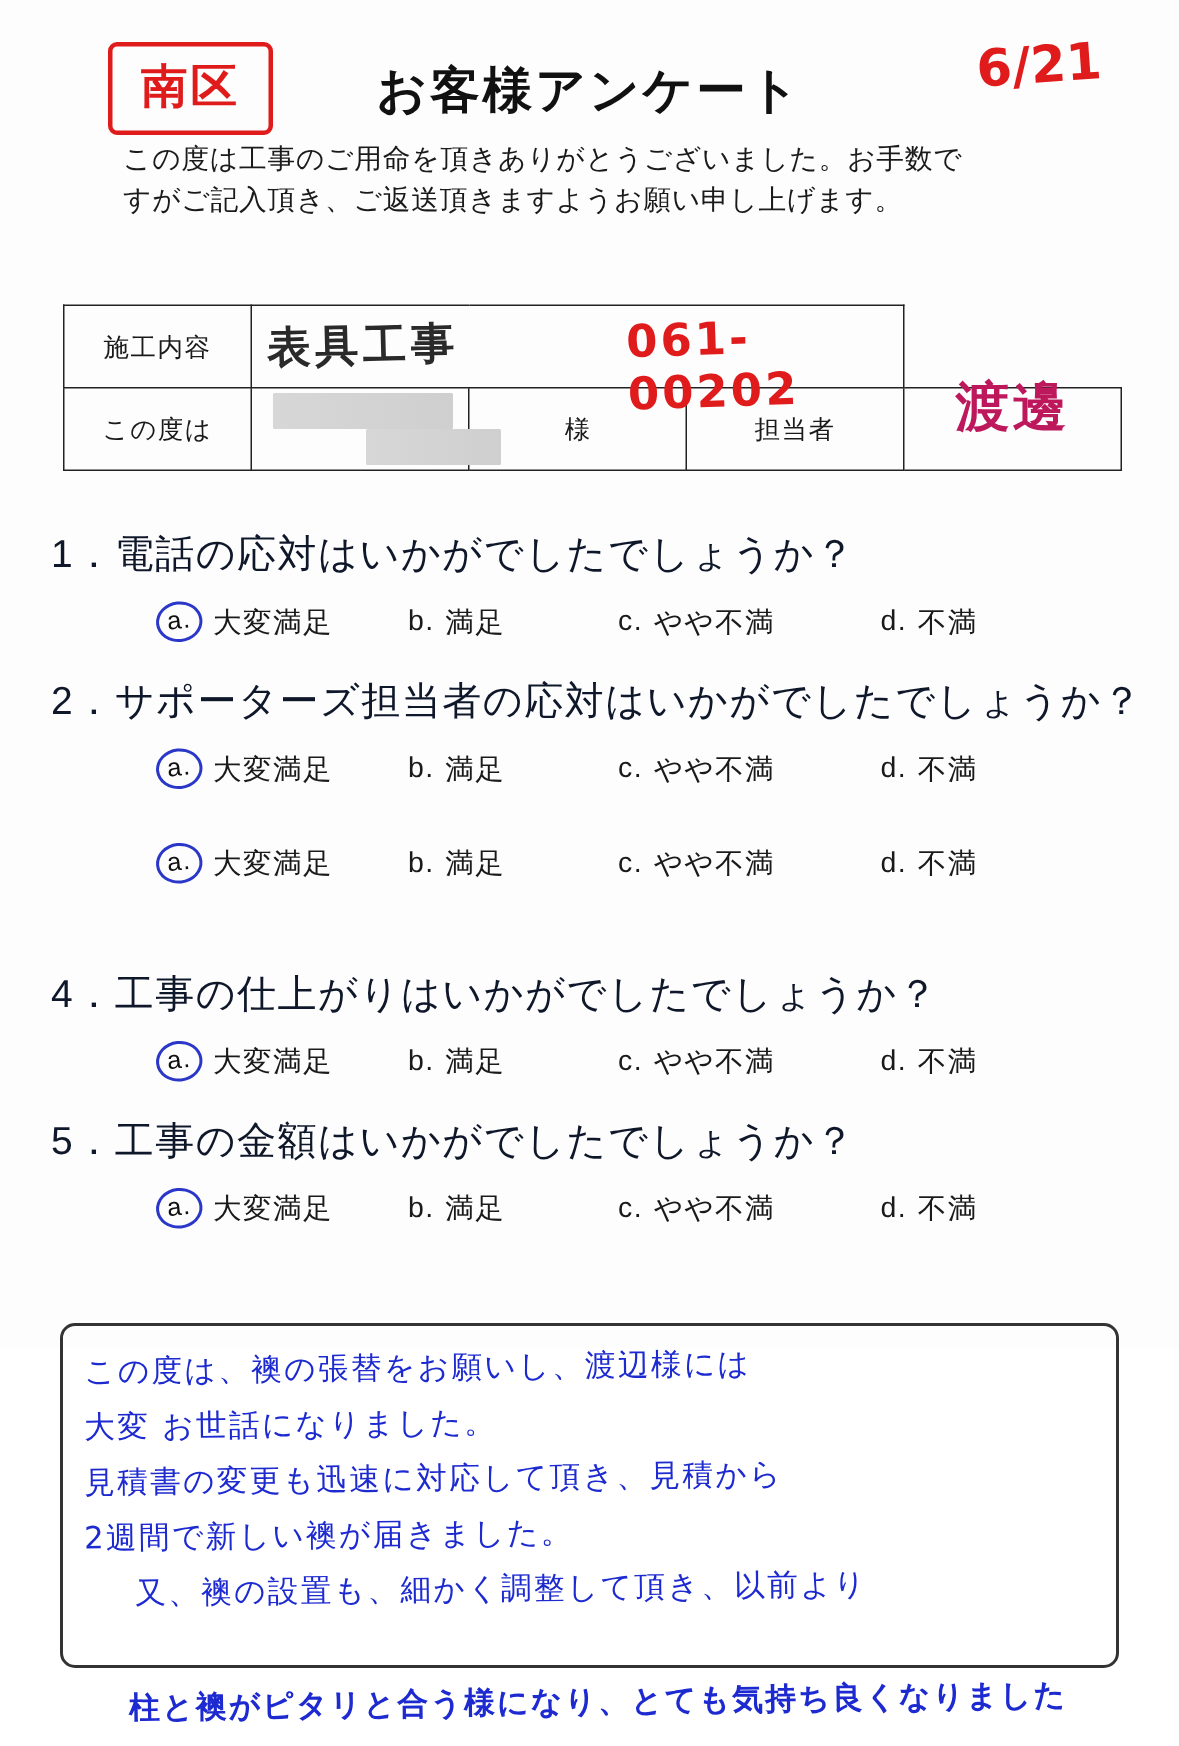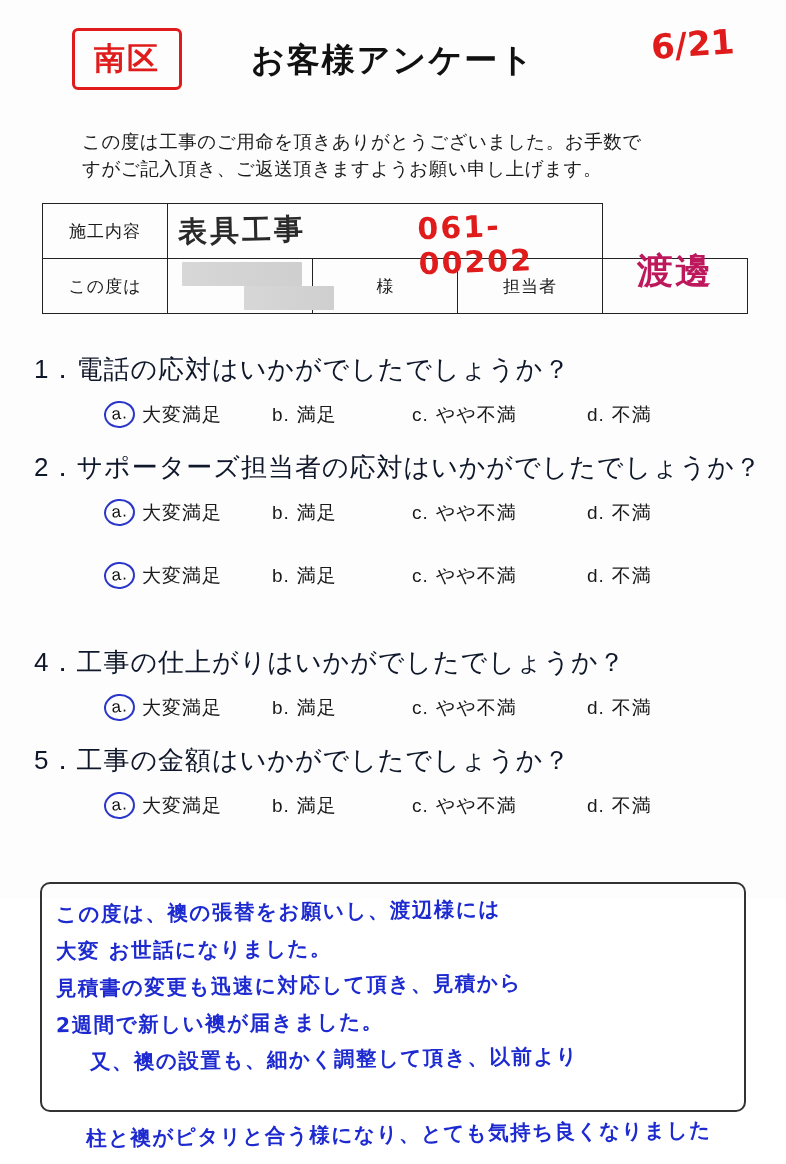--- a/index.html
+++ b/index.html
@@ -62,21 +62,20 @@
   }
   .intro {
     position: absolute;
     left: 82px;
     top: 92px;
     width: 630px;
     font-size: 18.5px;
     line-height: 27px;
     letter-spacing: 0.5px;
     color: #1a1a1a;
-    margin-top: 36px;
   }
   .company {
     position: absolute;
     left: 0;
     top: 160px;
     width: 786px;
     text-align: center;
     font-size: 22px;
     font-weight: 700;
     letter-spacing: 2px;
@@ -191,21 +190,21 @@
   }
   .comment-lines {
     position: absolute;
     left: 56px;
     top: 892px;
     width: 700px;
     font-size: 20.5px;
     line-height: 37px;
     color: #1d2ad0;
     font-family: "DejaVu Sans", sans-serif;
-    font-weight: 700;
+    font-weight: 400;
     letter-spacing: 1.5px;
   }
   .comment-lines div { transform: rotate(-0.7deg); white-space: nowrap; }
   .comment-lines div.indent { padding-left: 34px; }
   .overflow-line {
     position: absolute;
     left: 86px;
     top: 1120px;
     font-size: 20.5px;
     color: #1d2ad0;

